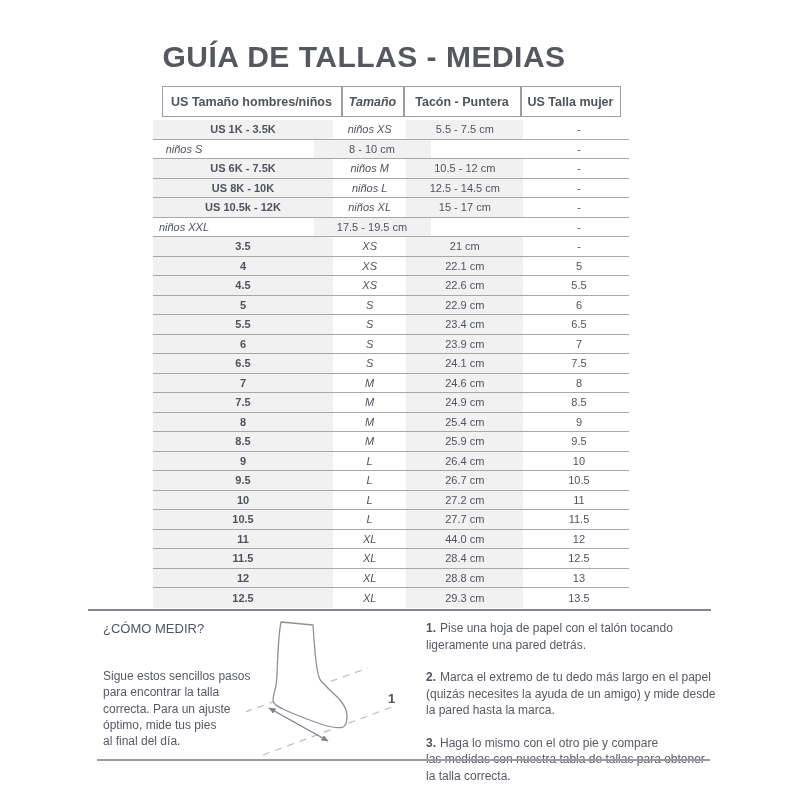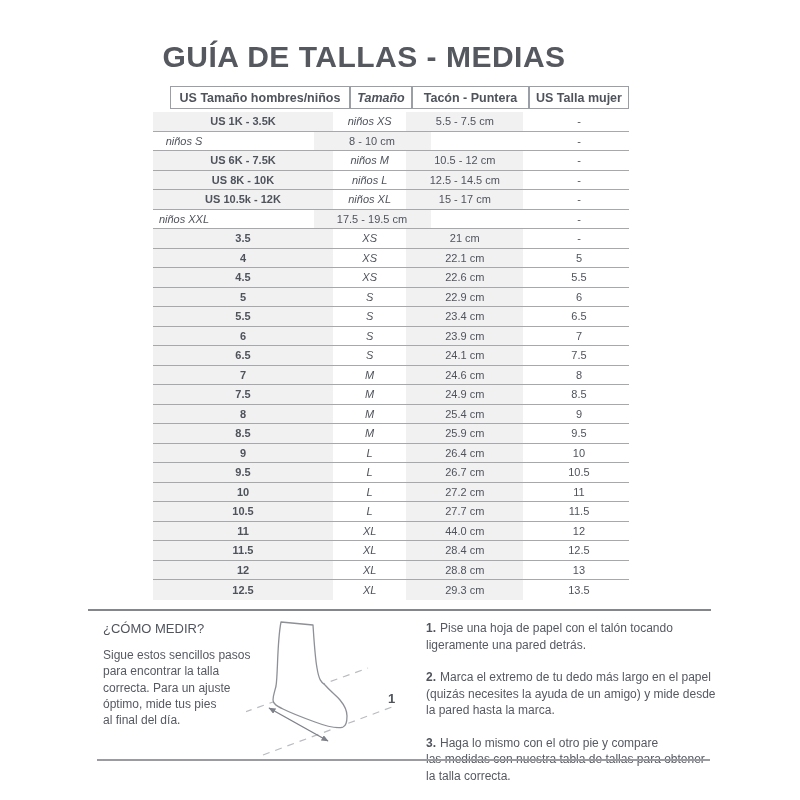--- a/index.html
+++ b/index.html
@@ -11,21 +11,21 @@
   .pre{white-space:pre-line;}
 
   
   .title{
     position:absolute;top:40px;left:0;width:664px;text-align:center;
     font-size:30px;font-weight:bold;letter-spacing:.5px;color:#55585f;margin-left:32px;
   }
 
   
   .size-table{position:absolute;left:153px;top:86px;width:476px;}
-  .t-head{display:flex;justify-content:flex-end;height:23px;}
+  .t-head{display:flex;justify-content:center;height:31px;}
   .h-box{
     border:1px solid #9a9ea6;background:#fff;box-sizing:border-box;
     display:flex;align-items:center;justify-content:center;
     font-size:12.5px;font-weight:bold;color:#4f535c;
   }
   .t-body{margin-top:3px;}
   .t-row{
     display:flex;justify-content:space-between;height:19.5px;
     box-sizing:border-box;border-bottom:1px solid #a6a8ac;
   }
@@ -42,21 +42,21 @@
   .divider{position:absolute;background:#83868c;}
   .divider.top{left:88px;top:609px;width:623px;height:2px;}
   .divider.bottom{left:97px;top:759px;width:613px;height:2px;background:#9a9ca1;}
 
   
   .howto-heading{
     position:absolute;left:103px;top:621px;
     font-size:13px;font-weight:normal;color:#50545d;
   }
   .howto-intro{
-    position:absolute;left:103px;top:647px;width:180px;
+    position:absolute;left:103px;top:668px;width:180px;
     font-size:12px;line-height:16.3px;color:#565962;
   }
   .foot-figure{position:absolute;left:246px;top:612px;width:165px;height:150px;}
   .diagram-label{
     position:absolute;left:388px;top:691px;
     font-size:13px;font-weight:bold;color:#50545d;
   }
   .steps{position:absolute;left:410px;top:620px;width:310px;}
   .step{margin:0 0 16px 16px;font-size:12px;line-height:16.5px;color:#565962;}
   .step b{color:#50545d;margin-right:4px;}

